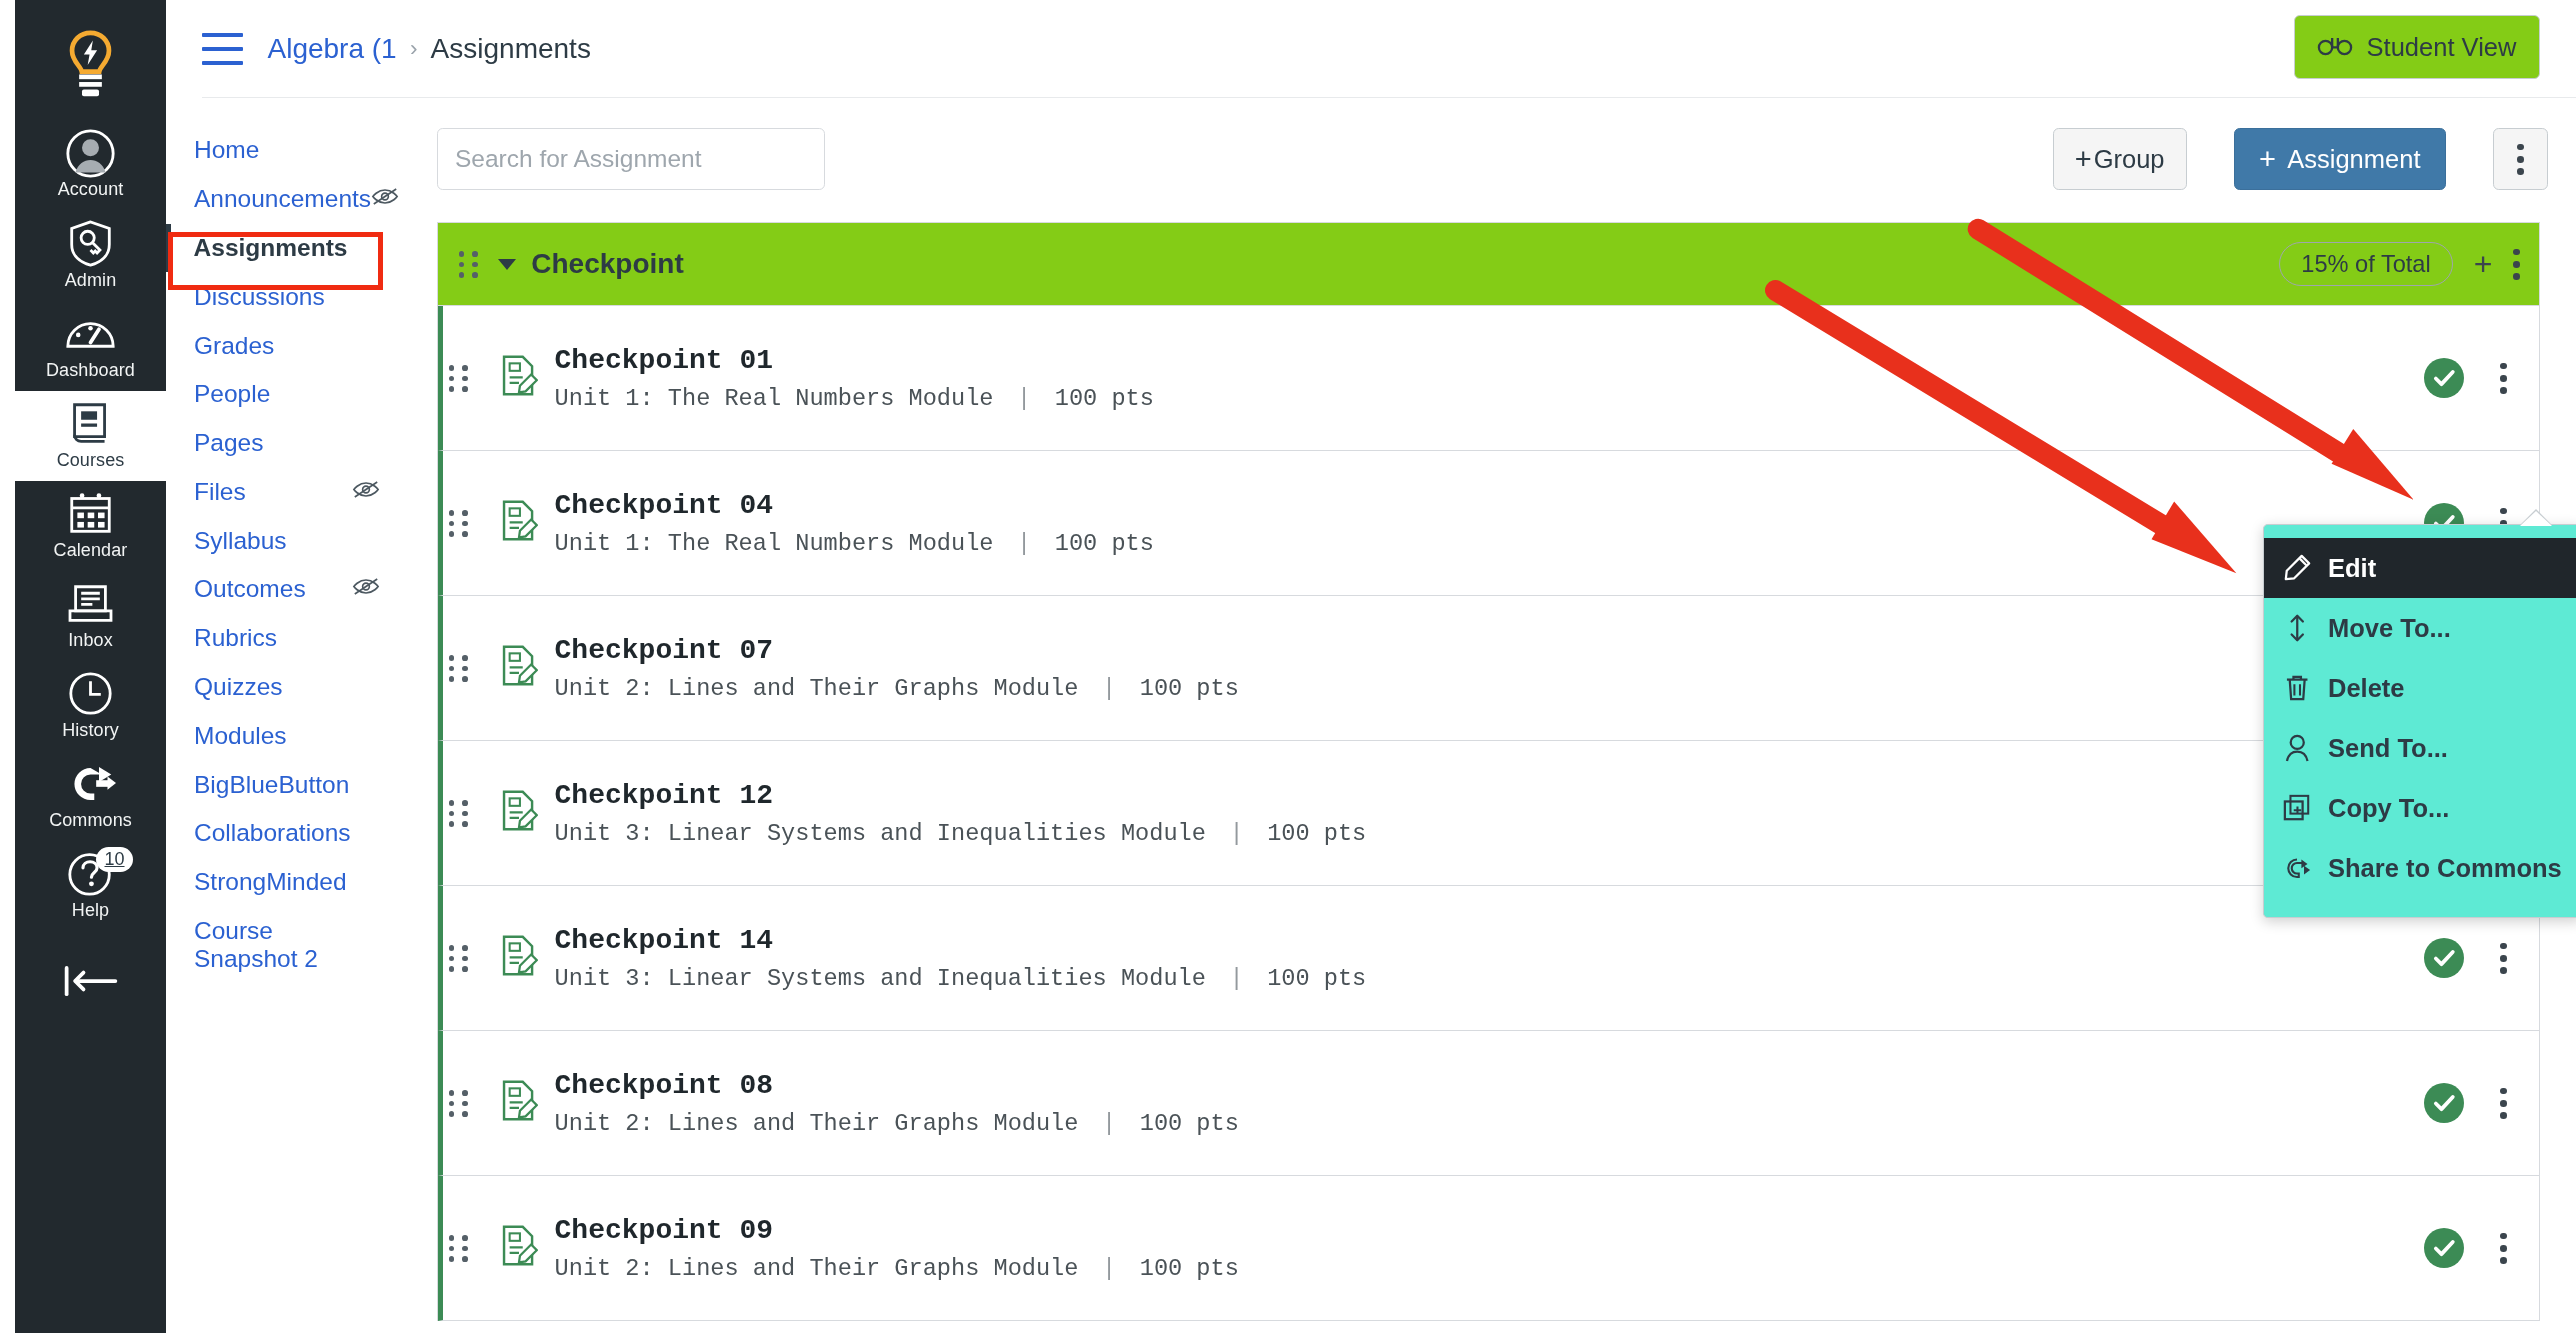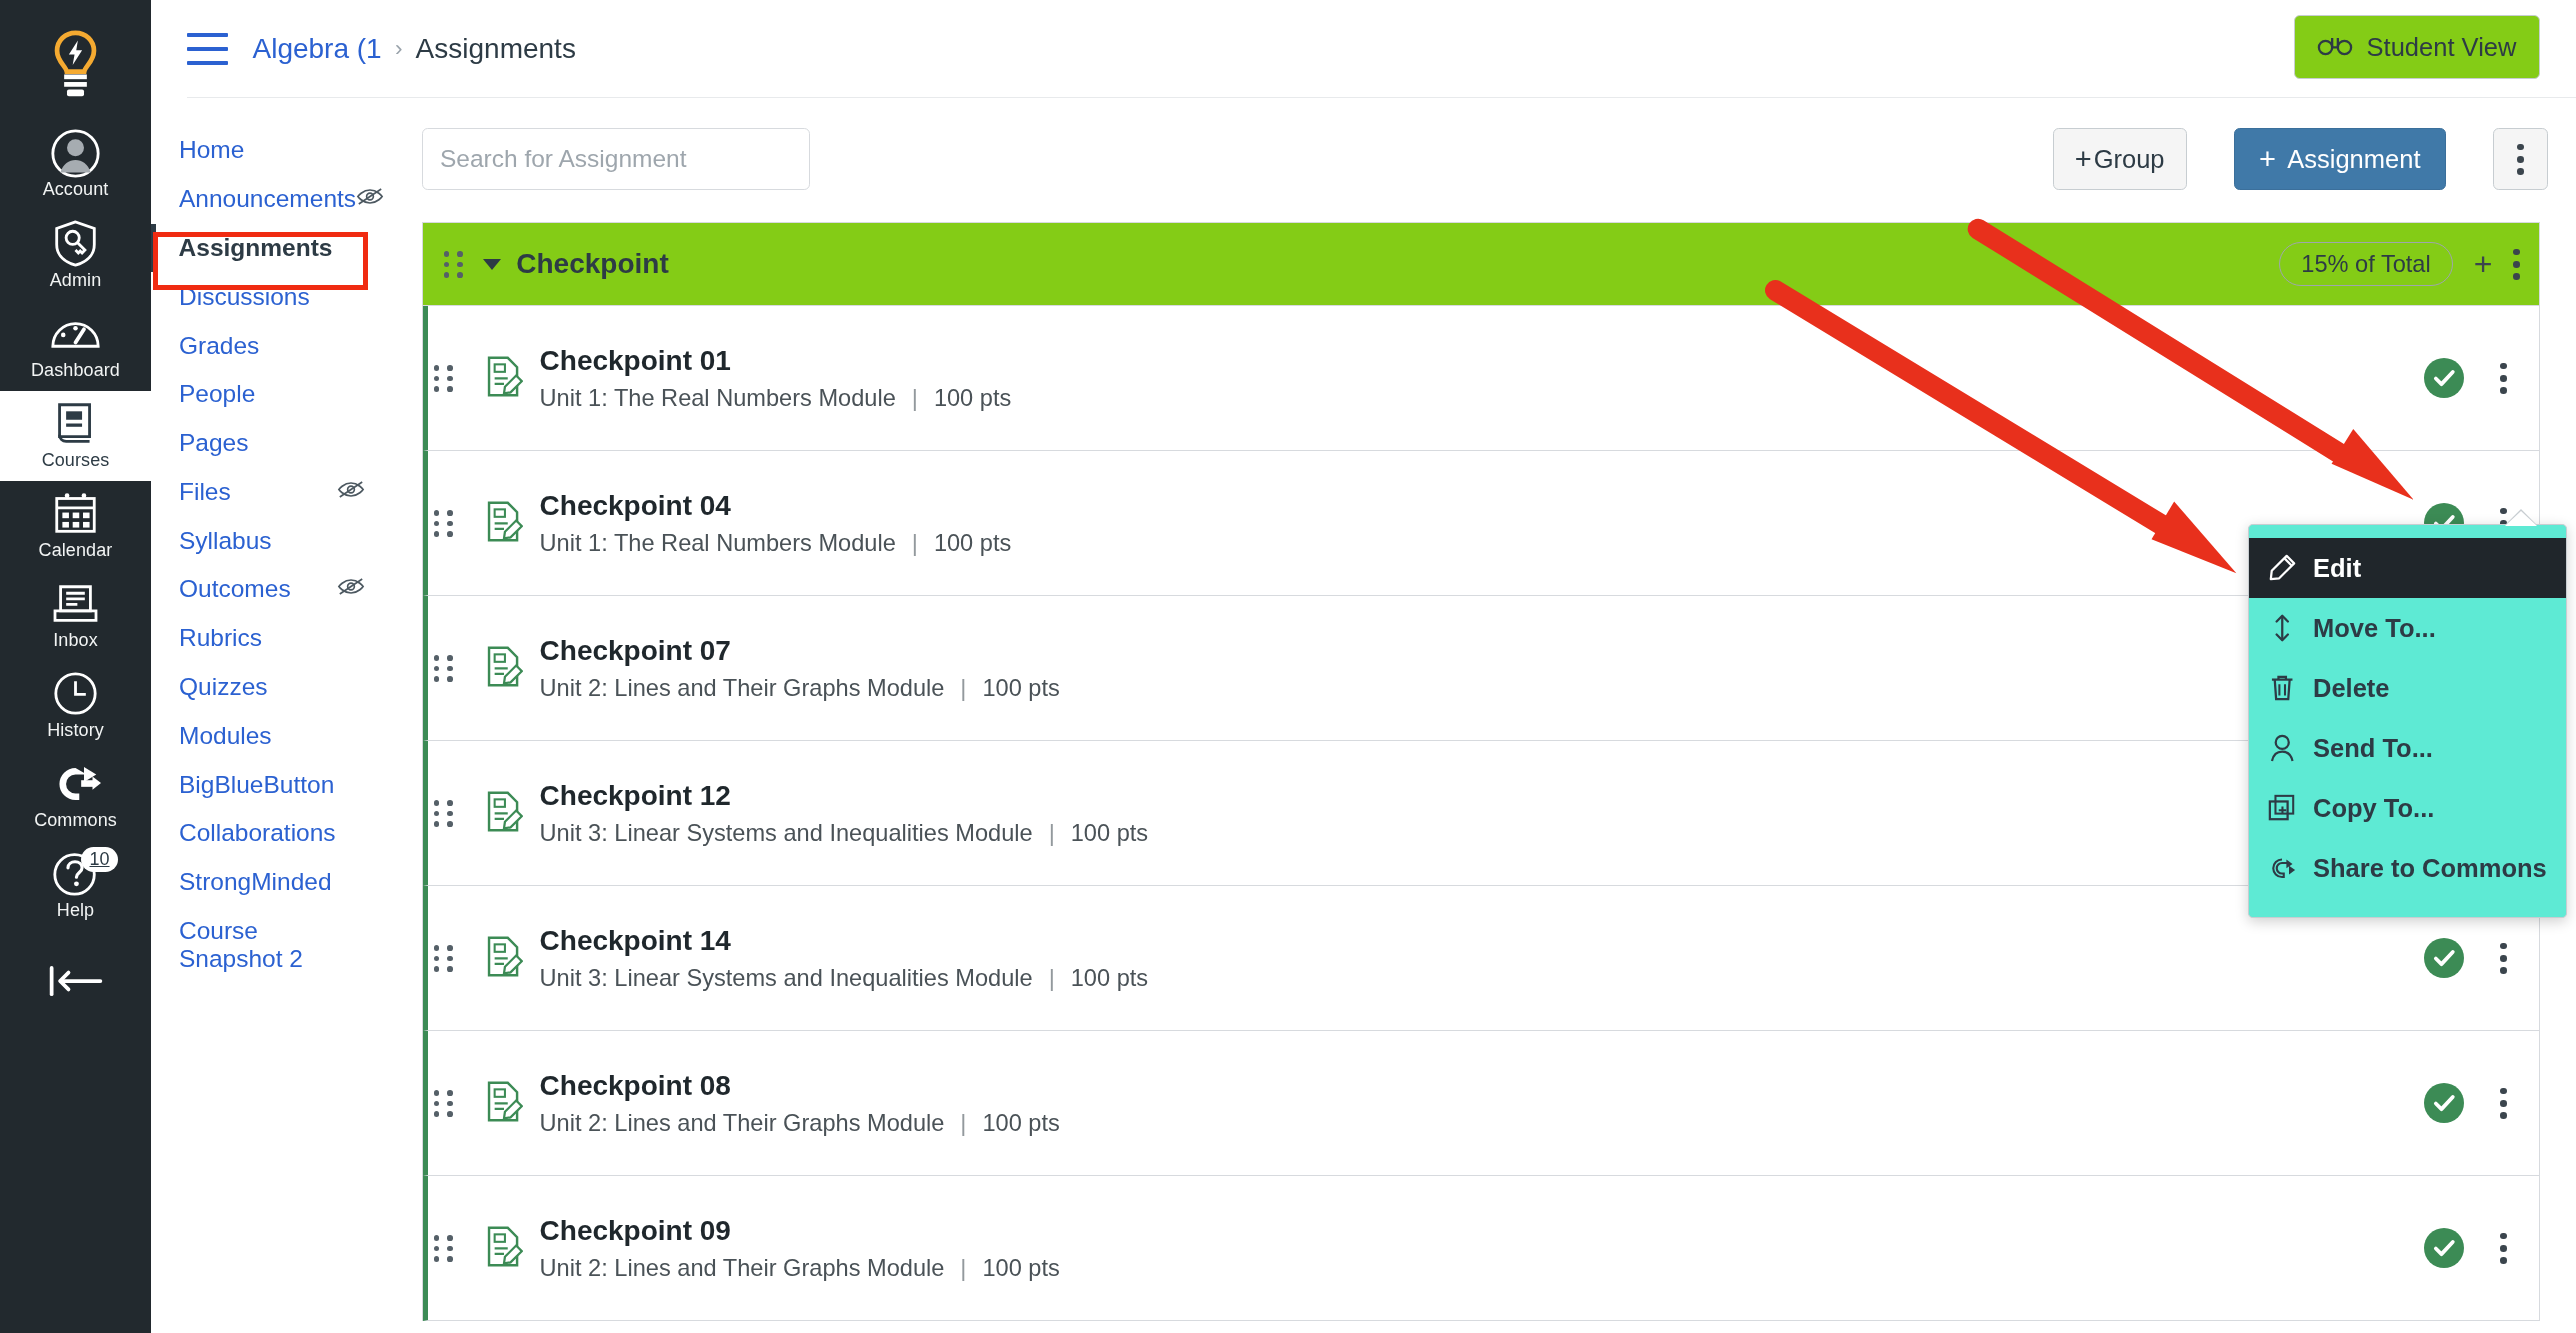--- a/index.html
+++ b/index.html
@@ -12,21 +12,21 @@
   }
   #app { position: relative; width: 2576px; height: 1333px; display: flex; }
 
   
   .globalnav {
     width: 151px; height: 1333px; flex: 0 0 151px;
     background: #2D3B45;
     background: #22292e;
     display: flex; flex-direction: column; align-items: center;
     padding-top: 9.4px;
-    position: relative; z-index: 5;
+    position: relative; z-index: 5; margin-left: 15px;
   }
   .gn-logo { width: 151px; height: 111px; display: flex; align-items: center; justify-content: center; }
   .gn-item {
     width: 151px; padding: 11.3px 0 9.4px 0;
     display: flex; flex-direction: column; align-items: center; justify-content: flex-start;
     text-decoration: none; cursor: pointer; position: relative;
   }
   .gn-item .gn-icon { display: block; height: 43px; display: flex; align-items: center; justify-content: center; }
   .gn-item .gn-label {
     color: #f2f4f4; font-size: 18px; line-height: 22.6px; margin-top: 3.8px;
@@ -116,21 +116,21 @@
   .ag-right { margin-left: auto; display: flex; align-items: center; gap: 21px; }
   .pct-pill {
     border: 0.9px solid #9EA6AD; border-radius: 942px; padding: 7.5px 21px;
     font-size: 23.6px; color: #2D3B45; background: transparent;
   }
   .plus-icon { font-size: 32px; color: #3b454d; cursor: pointer; line-height: 1; }
 
   .arow {
     height: 145px; display: flex; align-items: center;
     border-bottom: 0.9px solid #D7DADE; border-left: 5.7px solid #3C8B55;
-    background: #fff; padding-right: 21px;
+    background: #fff; padding-right: 21px; font-family: Liberation Mono, monospace;
   }
   .arow .drag-grip { margin-left: 5.7px; }
   .a-icon { margin: 0 17px 0 11.3px; }
   .a-text { display: flex; flex-direction: column; gap: 8.5px; }
   .a-title { font-size: 28px; font-weight: bold; color: #1f272c; }
   .a-meta { font-size: 23.6px; color: #4a5257; }
   .a-meta .divider { margin: 0 9.4px; color: #93999d; }
   .a-right { margin-left: auto; display: flex; align-items: center; gap: 24.5px; }
   .pub-check {
     width: 40px; height: 40px; border-radius: 50%; background: #3C8B55;

